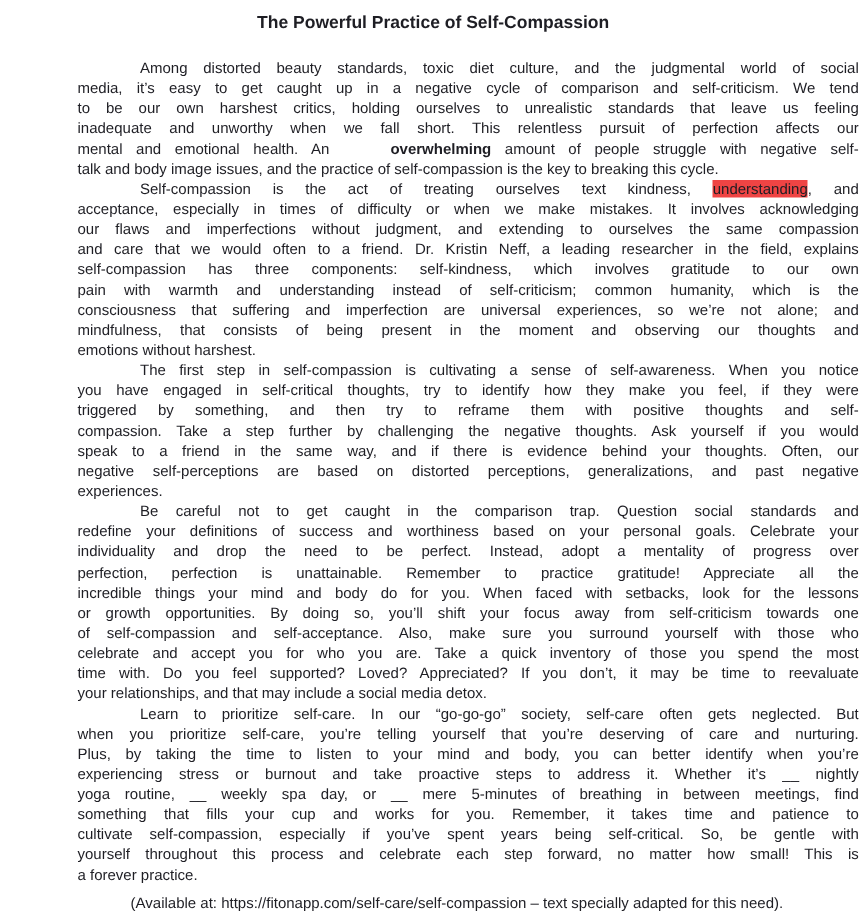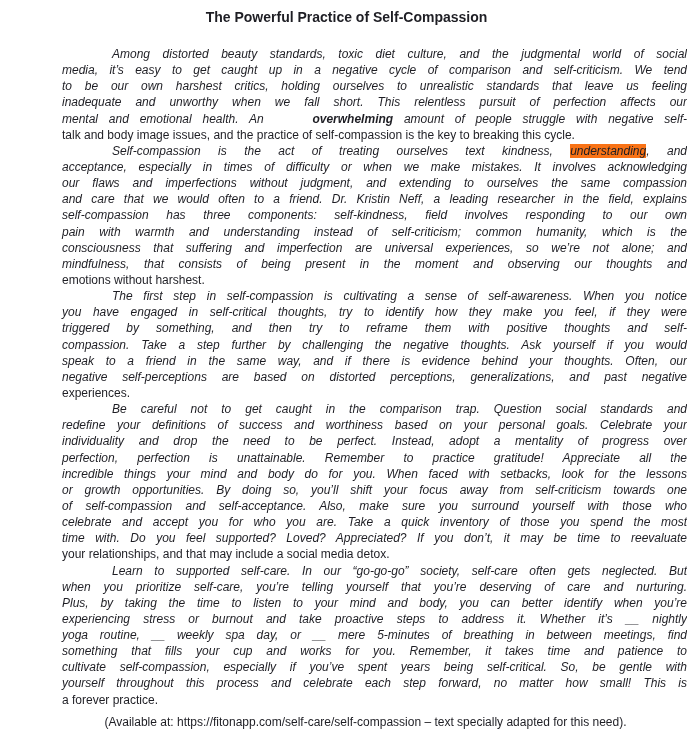--- a/index.html
+++ b/index.html
@@ -36,21 +36,20 @@
     flex: none;
     margin-top: 27px;
   }
   .text {
     flex: 1;
     min-width: 0;
   }
   .text.just {
     text-align: justify;
     text-align-last: justify;
-    font-style: italic;
   }
   .text.ind {
     text-indent: 50px;
   }
   .b { font-weight: bold; margin-left: 38px; }
   .hl { background: #c8c8c8; }
   .footer {
     margin-top: 7px;
     margin-left: 44px;
     padding-right: 6px;
@@ -84,37 +83,37 @@
       <div class="row">
         <span class="num">05</span>
         <div class="text just"><span>mental and emotional health. An </span><span class="b">overwhelming</span><span> amount of people struggle with negative self-</span></div>
       </div>
       <div class="row">
         <span class="num">06</span>
         <div class="text"><span>talk and body image issues, and the practice of self-compassion is the key to breaking this cycle.</span></div>
       </div>
       <div class="row">
         <span class="num">07</span>
-        <div class="text just ind"><span>Self-compassion is the act of treating ourselves text kindness, </span><span class="hl" style="background: #f97316; margin-top: 39px;">understanding</span><span>, and</span></div>
+        <div class="text just ind"><span>Self-compassion is the act of treating ourselves text kindness, </span><span class="hl" style="background: #ef4444; margin-top: 39px;">understanding</span><span>, and</span></div>
       </div>
       <div class="row">
         <span class="num">08</span>
         <div class="text just"><span>acceptance, especially in times of difficulty or when we make mistakes. It involves acknowledging</span></div>
       </div>
       <div class="row">
         <span class="num">09</span>
         <div class="text just"><span>our flaws and imperfections without judgment, and extending to ourselves the same compassion</span></div>
       </div>
       <div class="row">
         <span class="num">10</span>
         <div class="text just"><span>and care that we would often to a friend. Dr. Kristin Neff, a leading researcher in the field, explains</span></div>
       </div>
       <div class="row">
         <span class="num">11</span>
-        <div class="text just"><span>self-compassion has three components: self-kindness, field involves responding to our own</span></div>
+        <div class="text just"><span>self-compassion has three components: self-kindness, which involves gratitude to our own</span></div>
       </div>
       <div class="row">
         <span class="num">12</span>
         <div class="text just"><span>pain with warmth and understanding instead of self-criticism; common humanity, which is the</span></div>
       </div>
       <div class="row">
         <span class="num">13</span>
         <div class="text just"><span>consciousness that suffering and imperfection are universal experiences, so we’re not alone; and</span></div>
       </div>
       <div class="row">
@@ -188,21 +187,21 @@
       <div class="row">
         <span class="num">31</span>
         <div class="text just"><span>time with. Do you feel supported? Loved? Appreciated? If you don’t, it may be time to reevaluate</span></div>
       </div>
       <div class="row">
         <span class="num">32</span>
         <div class="text"><span>your relationships, and that may include a social media detox.</span></div>
       </div>
       <div class="row">
         <span class="num">33</span>
-        <div class="text just ind"><span>Learn to supported self-care. In our “go-go-go” society, self-care often gets neglected. But</span></div>
+        <div class="text just ind"><span>Learn to prioritize self-care. In our “go-go-go” society, self-care often gets neglected. But</span></div>
       </div>
       <div class="row">
         <span class="num">34</span>
         <div class="text just"><span>when you prioritize self-care, you’re telling yourself that you’re deserving of care and nurturing.</span></div>
       </div>
       <div class="row">
         <span class="num">35</span>
         <div class="text just"><span>Plus, by taking the time to listen to your mind and body, you can better identify when you’re</span></div>
       </div>
       <div class="row">

